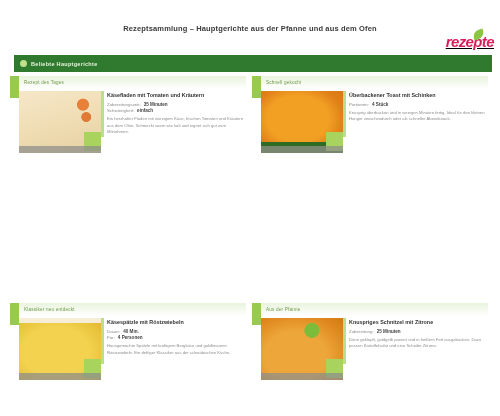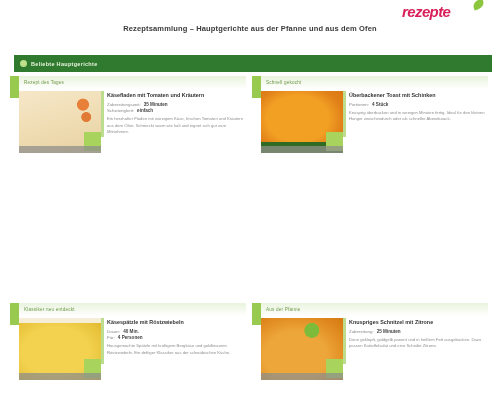--- a/index.html
+++ b/index.html
@@ -27,26 +27,27 @@
     top: 24px;
     text-align: center;
     font-size: 7.5px;
     font-weight: bold;
     color: #3a3a3a;
     letter-spacing: 0.15px;
   }
   .brand-logo {
     position: absolute;
     right: 6px;
-    top: 0;
+    top: 30px;
     width: 92px;
     height: 22px;
     display: flex;
     align-items: center;
-    justify-content: flex-start;
+    justify-content: flex-end;
+    text-decoration: underline;
   }
   .brand-wordmark {
     font-size: 15px;
     font-weight: bold;
     font-style: italic;
     color: #d81f5a;
     letter-spacing: -0.6px;
     line-height: 1;
     white-space: nowrap;
   }

